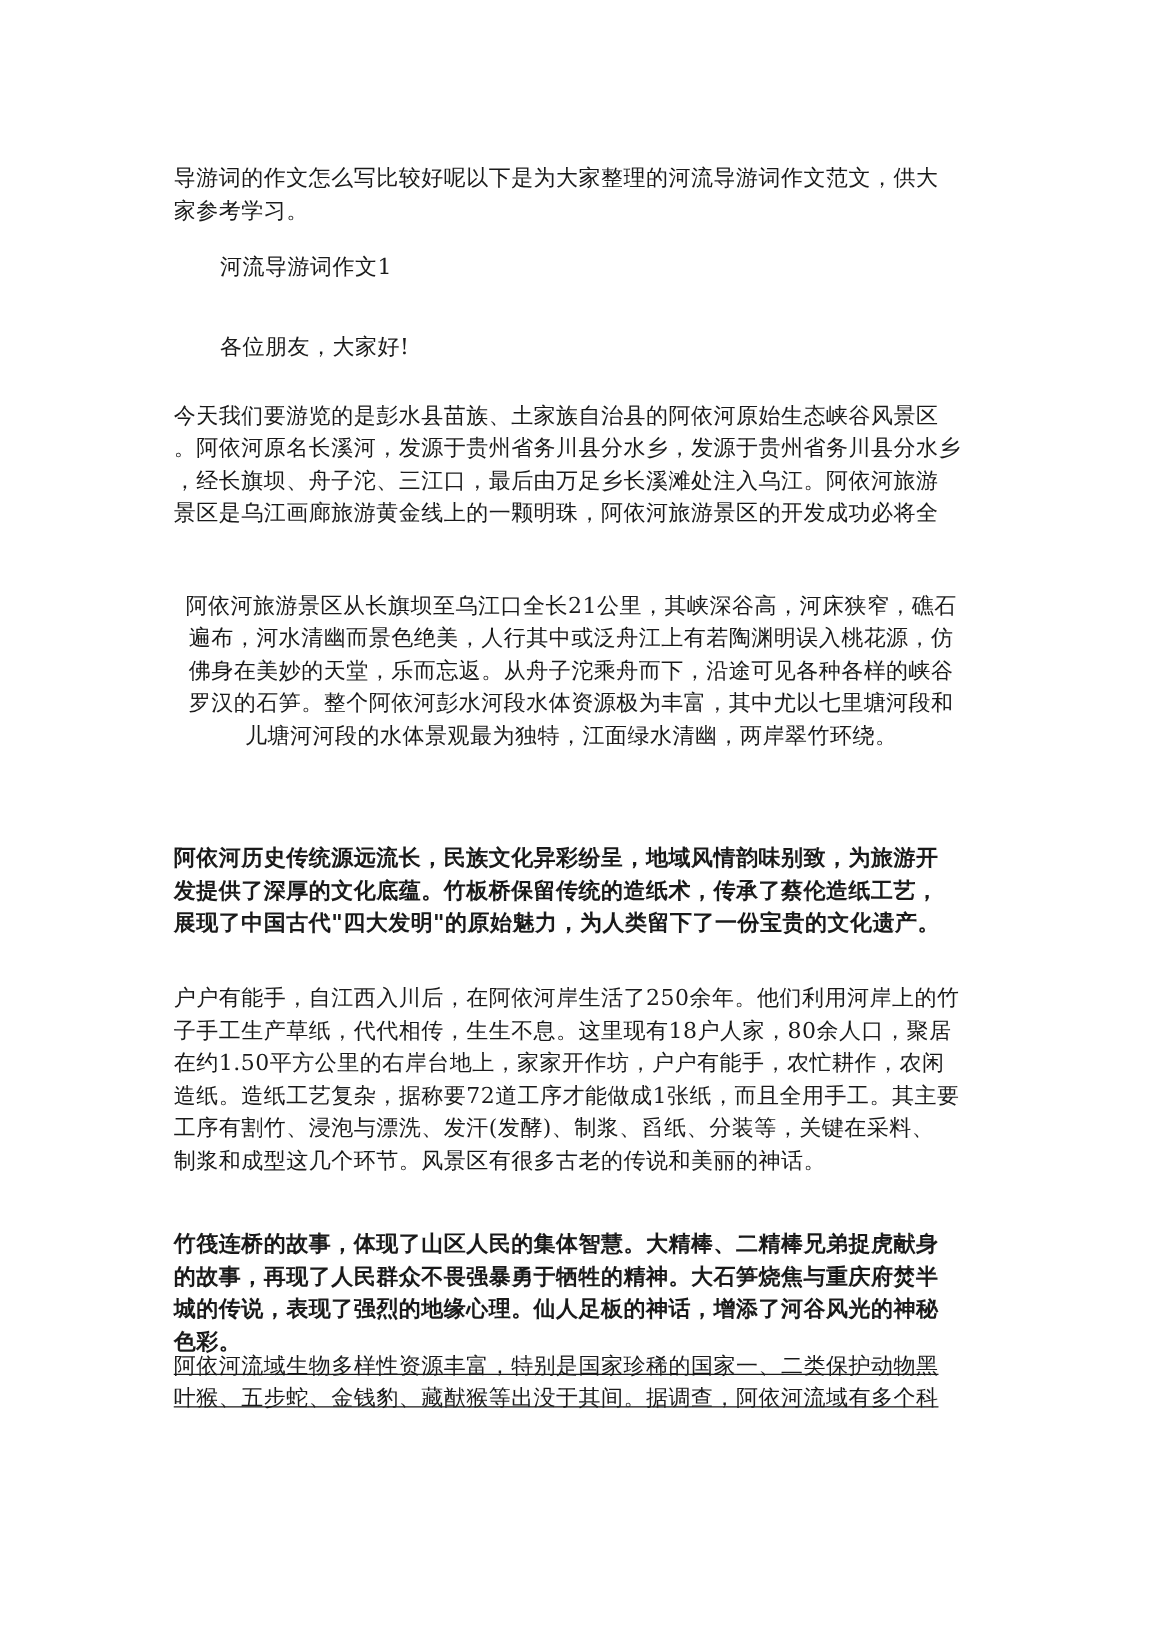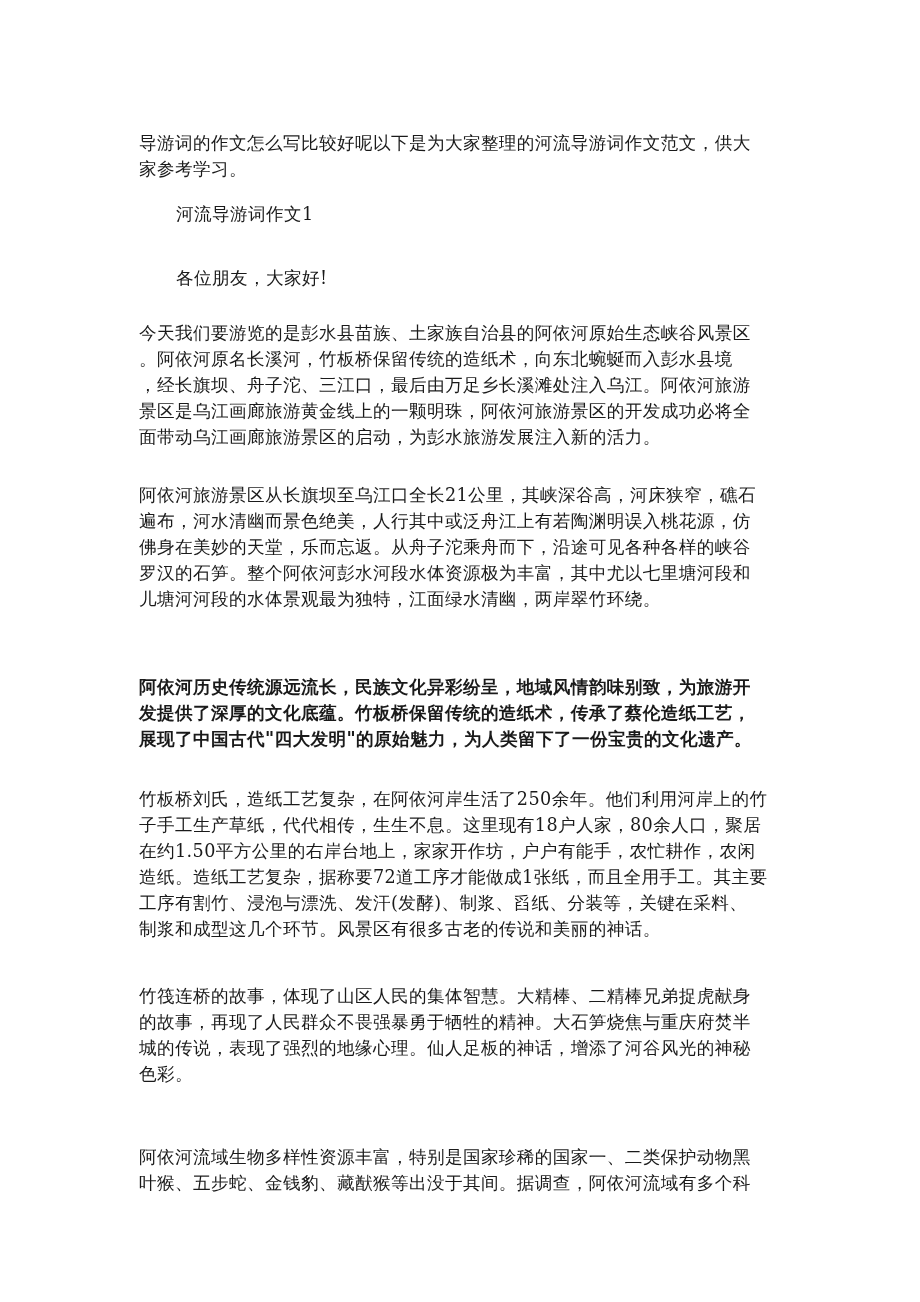--- a/index.html
+++ b/index.html
@@ -19,48 +19,47 @@
       <span class="line">家参考学习。</span>
     </div>
   <div class="para indent" style="top: 201px;">
       <span class="line">河流导游词作文1</span>
     </div>
   <div class="para indent" style="top: 247px; margin-top: 18px;">
       <span class="line">各位朋友，大家好!</span>
     </div>
   <div class="para" style="top: 320px;">
       <span class="line">今天我们要游览的是彭水县苗族、土家族自治县的阿依河原始生态峡谷风景区</span>
-      <span class="line">。阿依河原名长溪河，竹板桥保留传统的造纸术，向东北蜿蜒而入彭水县境</span>
+      <span class="line">。阿依河原名长溪河，发源于贵州省务川县分水乡，发源于贵州省务川县分水乡</span>
       <span class="line">，经长旗坝、舟子沱、三江口，最后由万足乡长溪滩处注入乌江。阿依河旅游</span>
       <span class="line">景区是乌江画廊旅游黄金线上的一颗明珠，阿依河旅游景区的开发成功必将全</span>
-      <span class="line">面带动乌江画廊旅游景区的启动，为彭水旅游发展注入新的活力。</span>
     </div>
-  <div class="para" style="top: 482px;">
+  <div class="para" style="top: 472px; text-align: center;">
       <span class="line">阿依河旅游景区从长旗坝至乌江口全长21公里，其峡深谷高，河床狭窄，礁石</span>
       <span class="line">遍布，河水清幽而景色绝美，人行其中或泛舟江上有若陶渊明误入桃花源，仿</span>
       <span class="line">佛身在美妙的天堂，乐而忘返。从舟子沱乘舟而下，沿途可见各种各样的峡谷</span>
       <span class="line">罗汉的石笋。整个阿依河彭水河段水体资源极为丰富，其中尤以七里塘河段和</span>
       <span class="line">儿塘河河段的水体景观最为独特，江面绿水清幽，两岸翠竹环绕。</span>
     </div>
   <div class="para" style="top: 674px; font-weight: bold;">
       <span class="line">阿依河历史传统源远流长，民族文化异彩纷呈，地域风情韵味别致，为旅游开</span>
       <span class="line">发提供了深厚的文化底蕴。竹板桥保留传统的造纸术，传承了蔡伦造纸工艺，</span>
       <span class="line">展现了中国古代"四大发明"的原始魅力，为人类留下了一份宝贵的文化遗产。</span>
     </div>
   <div class="para" style="top: 786px;">
-      <span class="line">竹板桥刘氏，造纸工艺复杂，在阿依河岸生活了250余年。他们利用河岸上的竹</span>
+      <span class="line">户户有能手，自江西入川后，在阿依河岸生活了250余年。他们利用河岸上的竹</span>
       <span class="line">子手工生产草纸，代代相传，生生不息。这里现有18户人家，80余人口，聚居</span>
       <span class="line">在约1.50平方公里的右岸台地上，家家开作坊，户户有能手，农忙耕作，农闲</span>
       <span class="line">造纸。造纸工艺复杂，据称要72道工序才能做成1张纸，而且全用手工。其主要</span>
       <span class="line">工序有割竹、浸泡与漂洗、发汗(发酵)、制浆、舀纸、分装等，关键在采料、</span>
       <span class="line">制浆和成型这几个环节。风景区有很多古老的传说和美丽的神话。</span>
     </div>
-  <div class="para" style="top: 983px;">
+  <div class="para" style="top: 983px; font-weight: bold;">
       <span class="line">竹筏连桥的故事，体现了山区人民的集体智慧。大精棒、二精棒兄弟捉虎献身</span>
       <span class="line">的故事，再现了人民群众不畏强暴勇于牺牲的精神。大石笋烧焦与重庆府焚半</span>
       <span class="line">城的传说，表现了强烈的地缘心理。仙人足板的神话，增添了河谷风光的神秘</span>
       <span class="line">色彩。</span>
     </div>
-  <div class="para" style="top: 1144px;">
+  <div class="para" style="top: 1080px; text-decoration: underline;">
       <span class="line">阿依河流域生物多样性资源丰富，特别是国家珍稀的国家一、二类保护动物黑</span>
       <span class="line">叶猴、五步蛇、金钱豹、藏猷猴等出没于其间。据调查，阿依河流域有多个科</span>
     </div>
 </div>
 
 </body></html>

